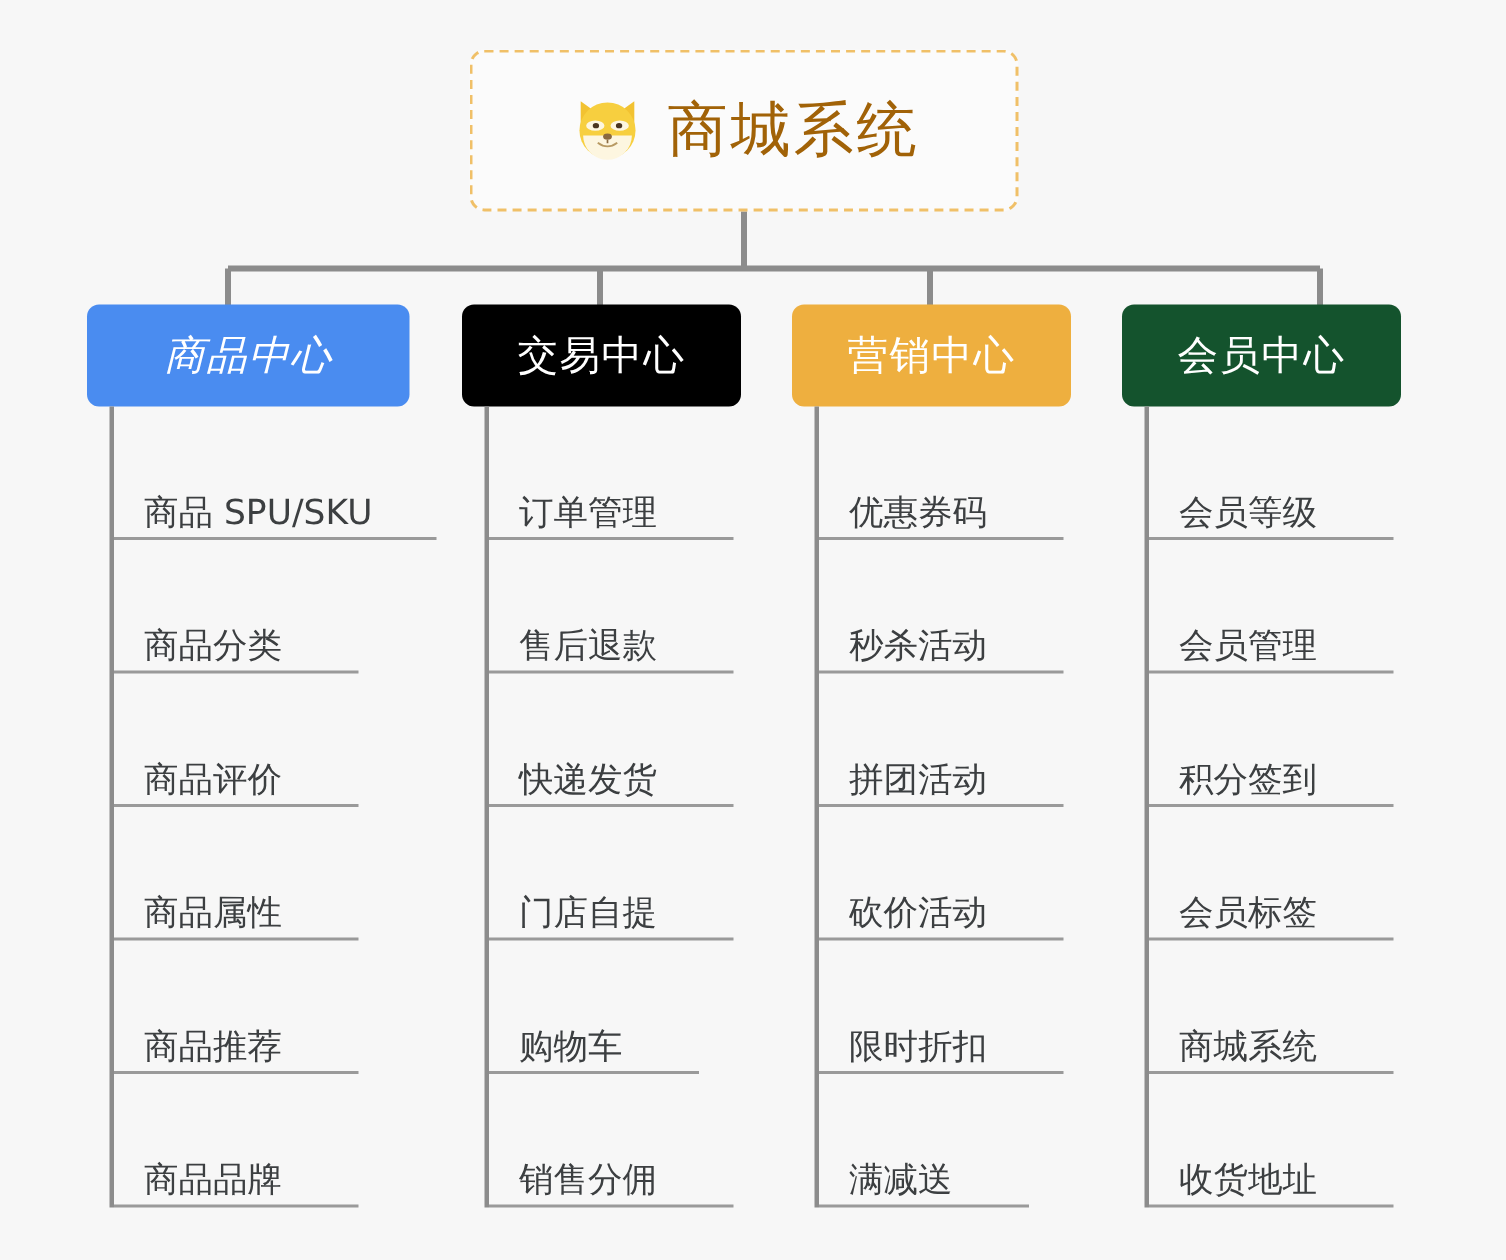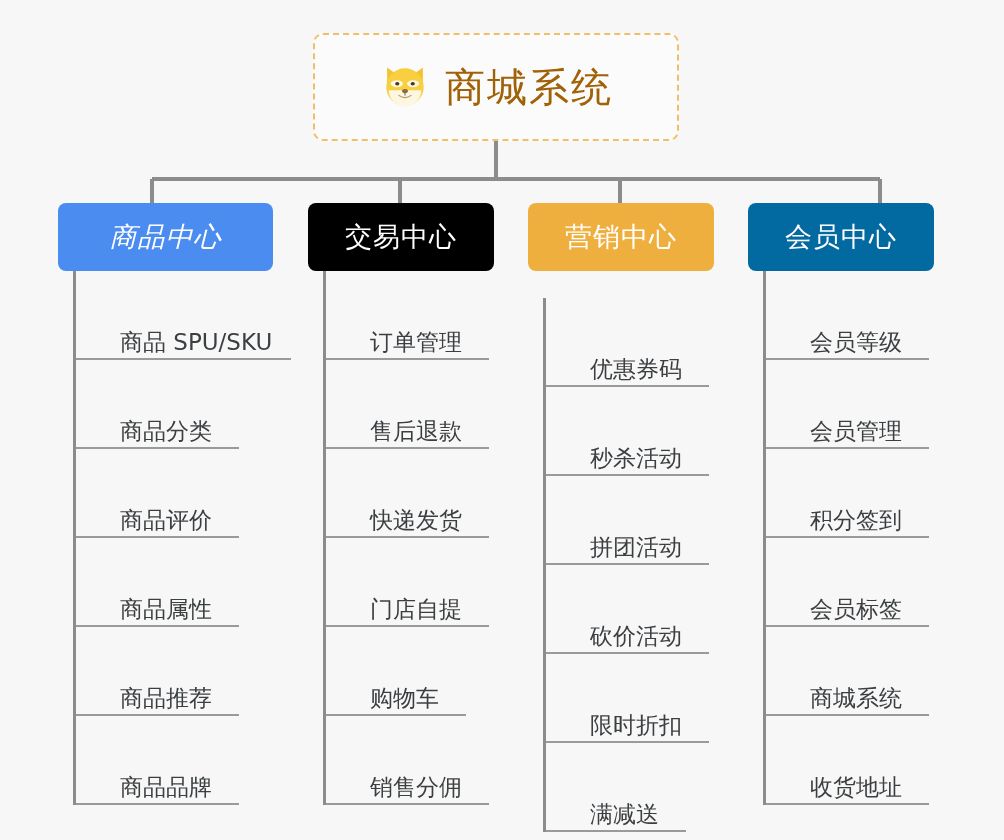--- a/index.html
+++ b/index.html
@@ -104,21 +104,21 @@
   }
   .col-1 .leaf-list,
   .col-2 .leaf-list,
   .col-3 .leaf-list { margin-left: 15px; }
 
   .leaf-item {
     box-sizing: border-box;
     height: 89px;
     display: flex;
     align-items: flex-end;
-    padding-left: 44px;
+    padding-left: 20px;
     padding-bottom: 6px;
     font-size: 23px;
     color: #3c3f41;
     white-space: nowrap;
     position: relative;
   }
   .leaf-item .leaf-rule {
     position: absolute;
     left: 0;
     bottom: 0;
@@ -207,21 +207,21 @@
         </div>
         <div class="leaf-item">
           <span class="leaf-rule" style="width: 163px; background: rgb(154, 154, 154);"></span>
           <span class="leaf-label">销售分佣</span>
         </div>
       </div>
     </div>
 
     <div class="column col-2">
       <div class="cat-box w2" style="background-color: rgb(238, 175, 63);">营销中心</div>
-      <div class="leaf-list" style="border-left-color: rgb(140, 140, 140); margin-top: 27px;">
+      <div class="leaf-list" style="border-left-color: rgb(140, 140, 140);">
         <div class="leaf-item">
           <span class="leaf-rule" style="width: 163px; background: rgb(154, 154, 154);"></span>
           <span class="leaf-label">优惠券码</span>
         </div>
         <div class="leaf-item">
           <span class="leaf-rule" style="width: 163px; background: rgb(154, 154, 154);"></span>
           <span class="leaf-label">秒杀活动</span>
         </div>
         <div class="leaf-item">
           <span class="leaf-rule" style="width: 163px; background: rgb(154, 154, 154);"></span>
@@ -236,21 +236,21 @@
           <span class="leaf-label">限时折扣</span>
         </div>
         <div class="leaf-item">
           <span class="leaf-rule" style="width: 140px; background: rgb(154, 154, 154);"></span>
           <span class="leaf-label">满减送</span>
         </div>
       </div>
     </div>
 
     <div class="column col-3">
-      <div class="cat-box w3" style="background-color: #0369a1;">会员中心</div>
+      <div class="cat-box w3" style="background-color: #14532d;">会员中心</div>
       <div class="leaf-list" style="border-left-color: rgb(140, 140, 140);">
         <div class="leaf-item">
           <span class="leaf-rule" style="width: 163px; background: rgb(154, 154, 154);"></span>
           <span class="leaf-label">会员等级</span>
         </div>
         <div class="leaf-item">
           <span class="leaf-rule" style="width: 163px; background: rgb(154, 154, 154);"></span>
           <span class="leaf-label">会员管理</span>
         </div>
         <div class="leaf-item">

